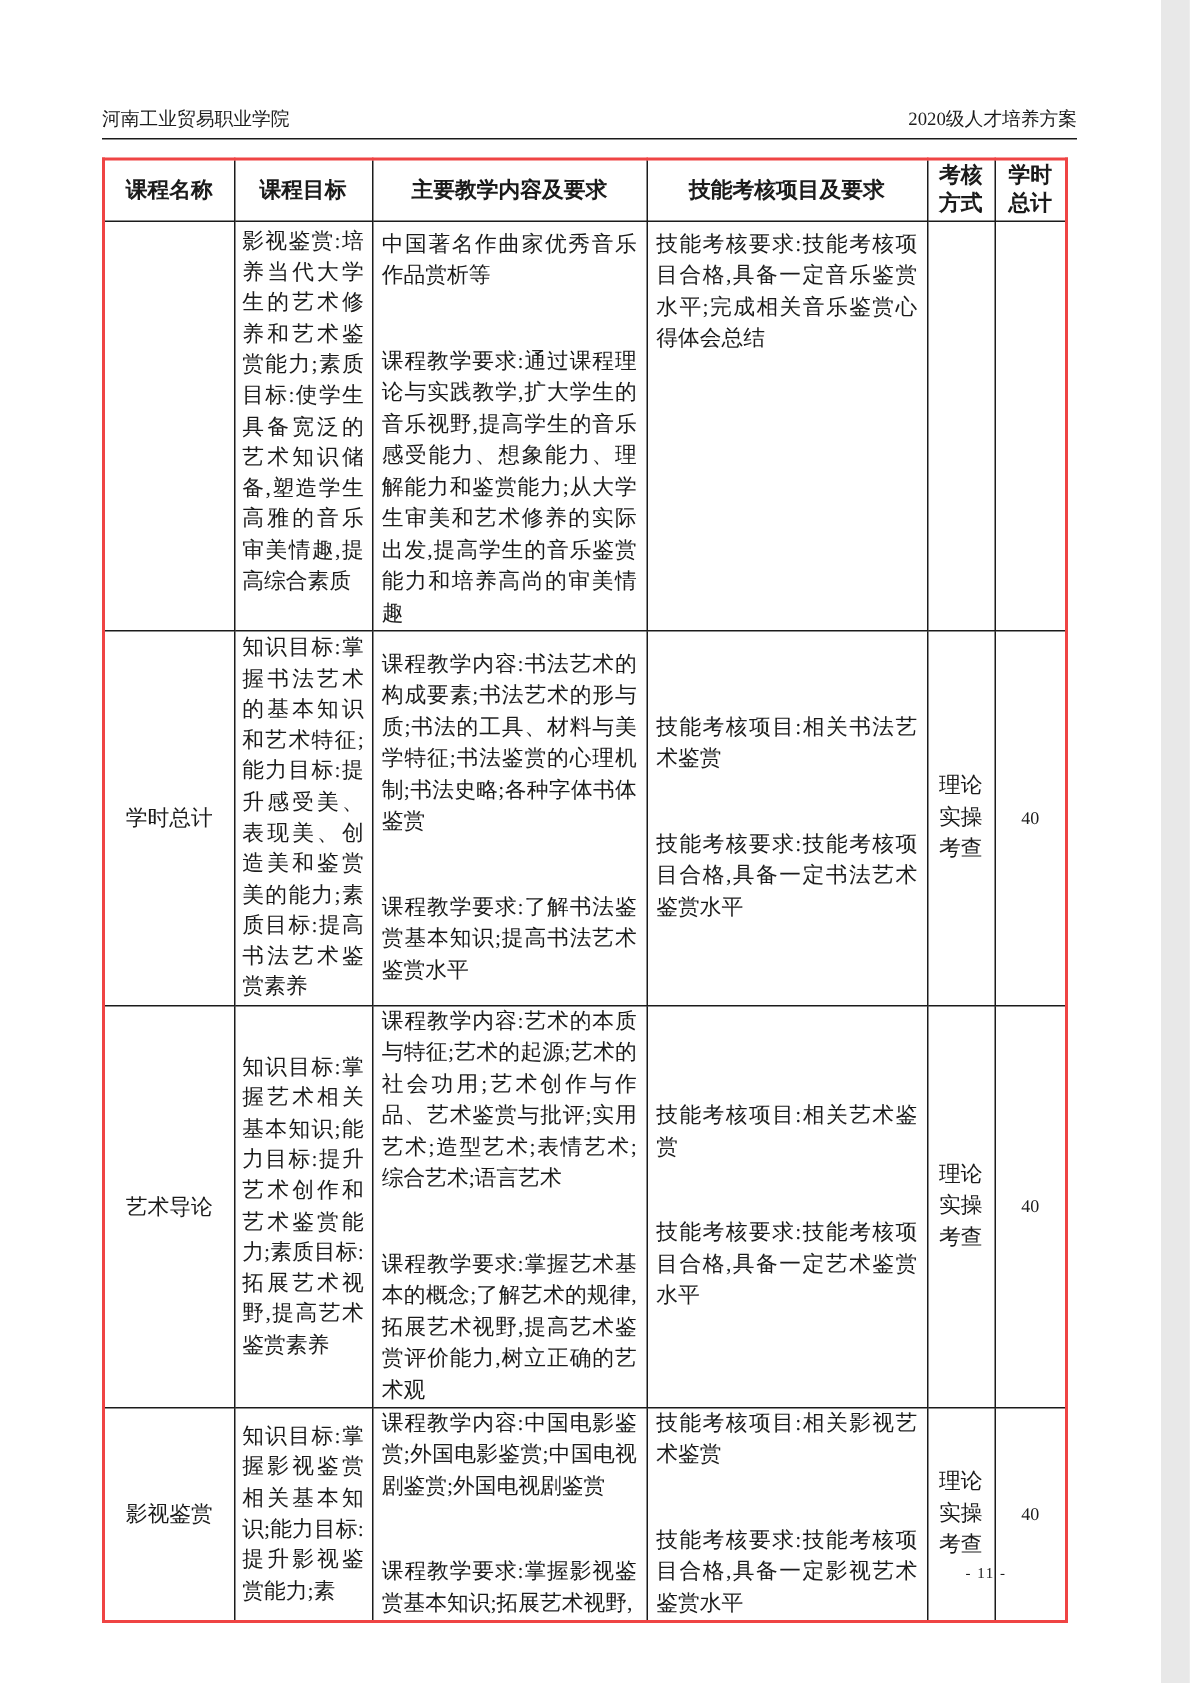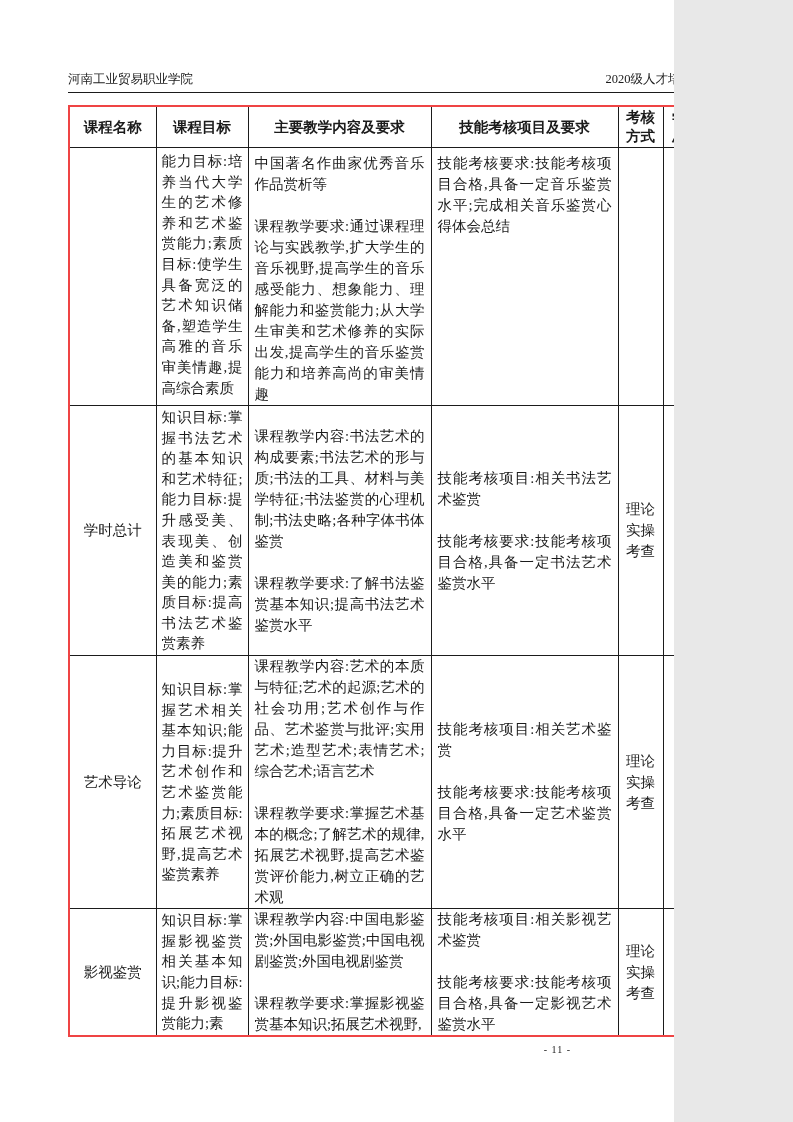--- a/index.html
+++ b/index.html
@@ -1,18 +1,18 @@
 <!DOCTYPE html>
 <html><head>
 <meta charset="utf-8">
 <style>
   html,body{margin:0;padding:0;background:#e8e8e8;}
   .page{
     position:relative;
-    width:674px;height:1122px;
+    width:774px;height:1122px;
     background:#ffffff;
     font-family:"Liberation Serif","DejaVu Serif",serif;
     color:#1b1b1b;
     overflow:hidden;
   }
   .page-header{
     position:absolute;
     left:68px;top:72px;width:650px;
     display:flex;justify-content:space-between;align-items:flex-end;
     font-size:12.5px;line-height:15px;
@@ -51,21 +51,21 @@
     line-height:20.6px;
     text-align:justify;
   }
   tr.r1 td.c-obj{padding-top:3px;}
   td.c-content,td.c-assess{
     padding:0 6px;
     line-height:21px;
     text-align:justify;
   }
   td p{margin:0;}
-  td p + p{margin-top:21px;}
+  td p + p{margin-top:36px;}
   td.c-method{text-align:center;line-height:21px;padding:0 6px;}
   td.c-hours{text-align:center;font-size:12px;}
   .page-number{
     position:absolute;
     top:1044px;right:103px;
     font-size:10px;
     letter-spacing:1px;
     white-space:pre;
   }
 </style>
@@ -95,21 +95,21 @@
         <th>主要教学内容及要求</th>
         <th>技能考核项目及要求</th>
         <th>考核方式</th>
         <th>学时总计</th>
       </tr>
     </thead>
     <tbody>
 
       <tr class="r1">
         <td class="c-name"></td>
-        <td class="c-obj">能力目标:培养当代大学生的艺术修养和艺术鉴赏能力;素质目标:使学生具备宽泛的艺术知识储备,塑造学生高雅的音乐审美情趣,提高综合素质</td>
+        <td class="c-obj">影视鉴赏:培养当代大学生的艺术修养和艺术鉴赏能力;素质目标:使学生具备宽泛的艺术知识储备,塑造学生高雅的音乐审美情趣,提高综合素质</td>
         <td class="c-content">
           <p>中国著名作曲家优秀音乐作品赏析等</p>
           <p>课程教学要求:通过课程理论与实践教学,扩大学生的音乐视野,提高学生的音乐感受能力、想象能力、理解能力和鉴赏能力;从大学生审美和艺术修养的实际出发,提高学生的音乐鉴赏能力和培养高尚的审美情趣</p>
         </td>
         <td class="c-assess">
           <p>技能考核要求:技能考核项目合格,具备一定音乐鉴赏水平;完成相关音乐鉴赏心得体会总结</p>
         </td>
         <td class="c-method"></td>
         <td class="c-hours"></td>
       </tr>

